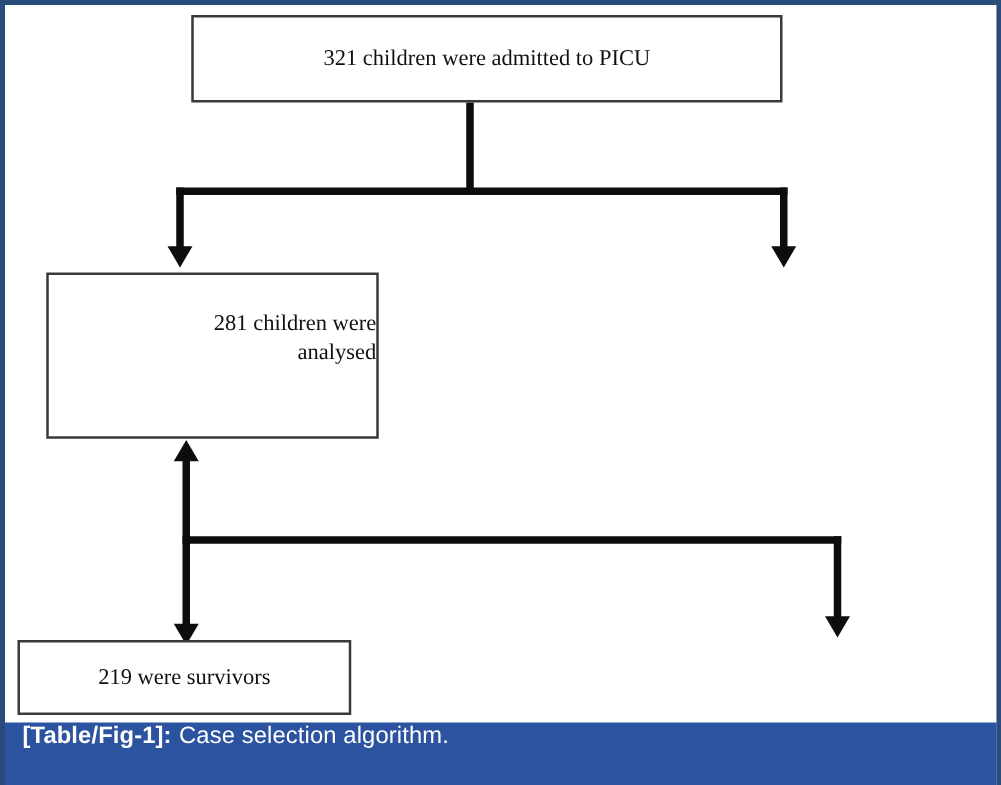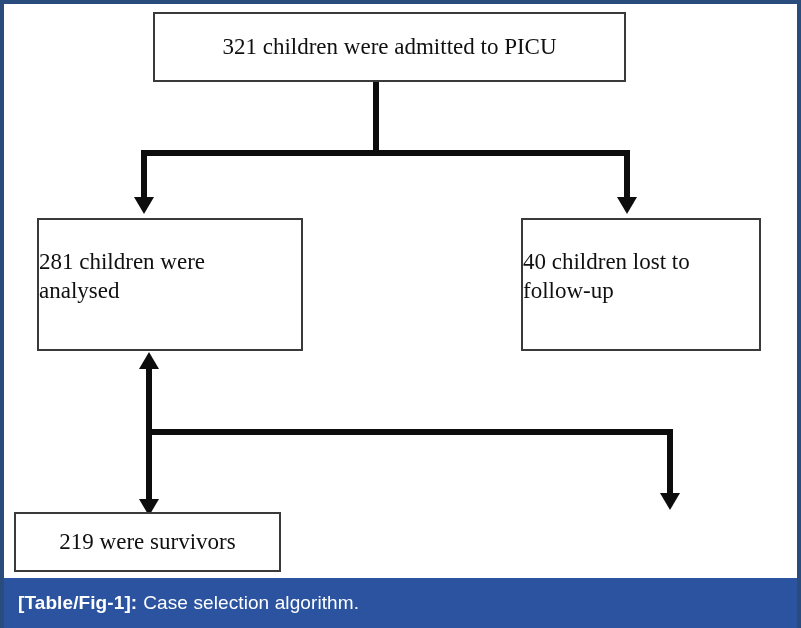--- a/index.html
+++ b/index.html
@@ -40,23 +40,23 @@
   }
 
   
   .node {
     position: absolute;
     box-sizing: border-box;
     background: #ffffff;
     border: 2px solid #3a3a3a;
     font-family: "Liberation Serif", serif;
     color: #101010;
-    text-align: left;
+    text-align: right;
     line-height: 1.28;
-    font-size: 23px;
+    font-size: 18px;
     z-index: 3;
   }
   .node-text {
     display: block;
     white-space: pre-line;
   }
   
   .node.align-top {
     padding-top: 27px;
   }
@@ -127,21 +127,21 @@
 
   
   #caption-bar {
     position: absolute;
     left: 4px;
     top: 578px;
     width: 793px;
     height: 50px;
     background: #2b539f;
     display: flex;
-    align-items: center;
+    align-items: flex-start;
     z-index: 5;
   }
   .caption-text {
     color: #ffffff;
     font-family: "Liberation Sans", sans-serif;
     font-size: 19px;
     padding-left: 14px;
     letter-spacing: 0.1px;
   }
   .caption-label {
@@ -172,24 +172,20 @@
     <div class="line vline" id="drop-left-top"></div>
     <div class="line vline" id="drop-right-top"></div>
     <div class="arrowhead arrow-down" id="head-left-top"></div>
     <div class="arrowhead arrow-down" id="head-right-top"></div>
 
     <div class="node align-top" id="node-analysed">
       <span class="node-text">281 children were
 analysed</span>
     </div>
 
-    <div class="node align-top" id="node-lost">
-      <span class="node-text">40 children lost to
-follow-up</span>
-    </div>
 
     <div class="line vline" id="dbl-vline"></div>
     <div class="arrowhead arrow-up" id="dbl-head-up"></div>
     <div class="arrowhead arrow-down" id="dbl-head-down"></div>
     <div class="line hline" id="bar-bottom"></div>
     <div class="line vline" id="drop-right-bot"></div>
     <div class="arrowhead arrow-down" id="head-right-bot"></div>
 
     <div class="node align-middle" id="node-survivors">
       <span class="node-text">219 were survivors</span>

